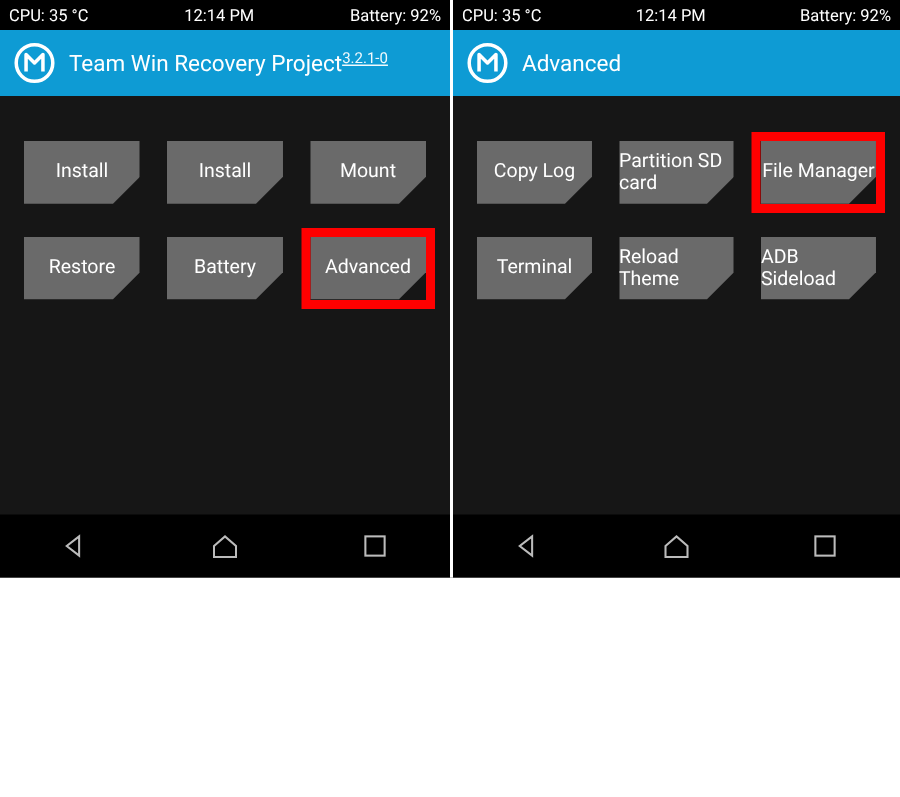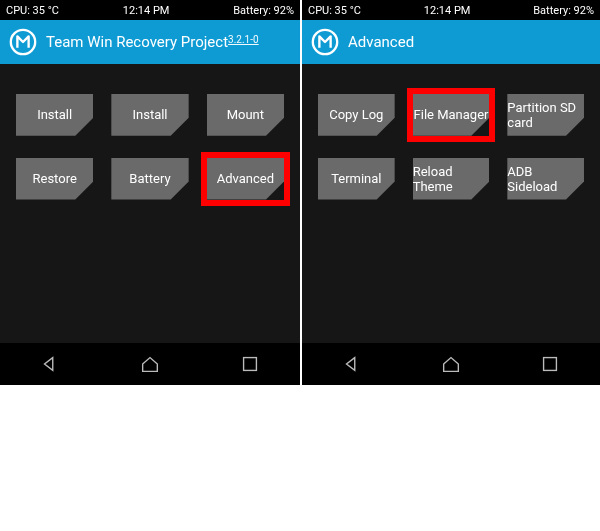--- a/index.html
+++ b/index.html
@@ -185,28 +185,28 @@
     <div class="header-text">
       <span class="header-title">Advanced</span>
     </div>
   </div>
   <div class="grid">
     <div class="tile-wrap">
         <div class="tile">
           <span>Copy Log</span>
         </div>
       </div>
+    <div class="tile-wrap">
+        <div class="tile">
+          <span>Partition SD card</span>
+        </div>
+      </div>
     <div class="tile-wrap highlight">
         <div class="tile">
           <span>File Manager</span>
-        </div>
-      </div>
-    <div class="tile-wrap">
-        <div class="tile">
-          <span>Partition SD card</span>
         </div>
       </div>
     <div class="tile-wrap">
         <div class="tile">
           <span>Terminal</span>
         </div>
       </div>
     <div class="tile-wrap">
         <div class="tile">
           <span>Reload Theme</span>

